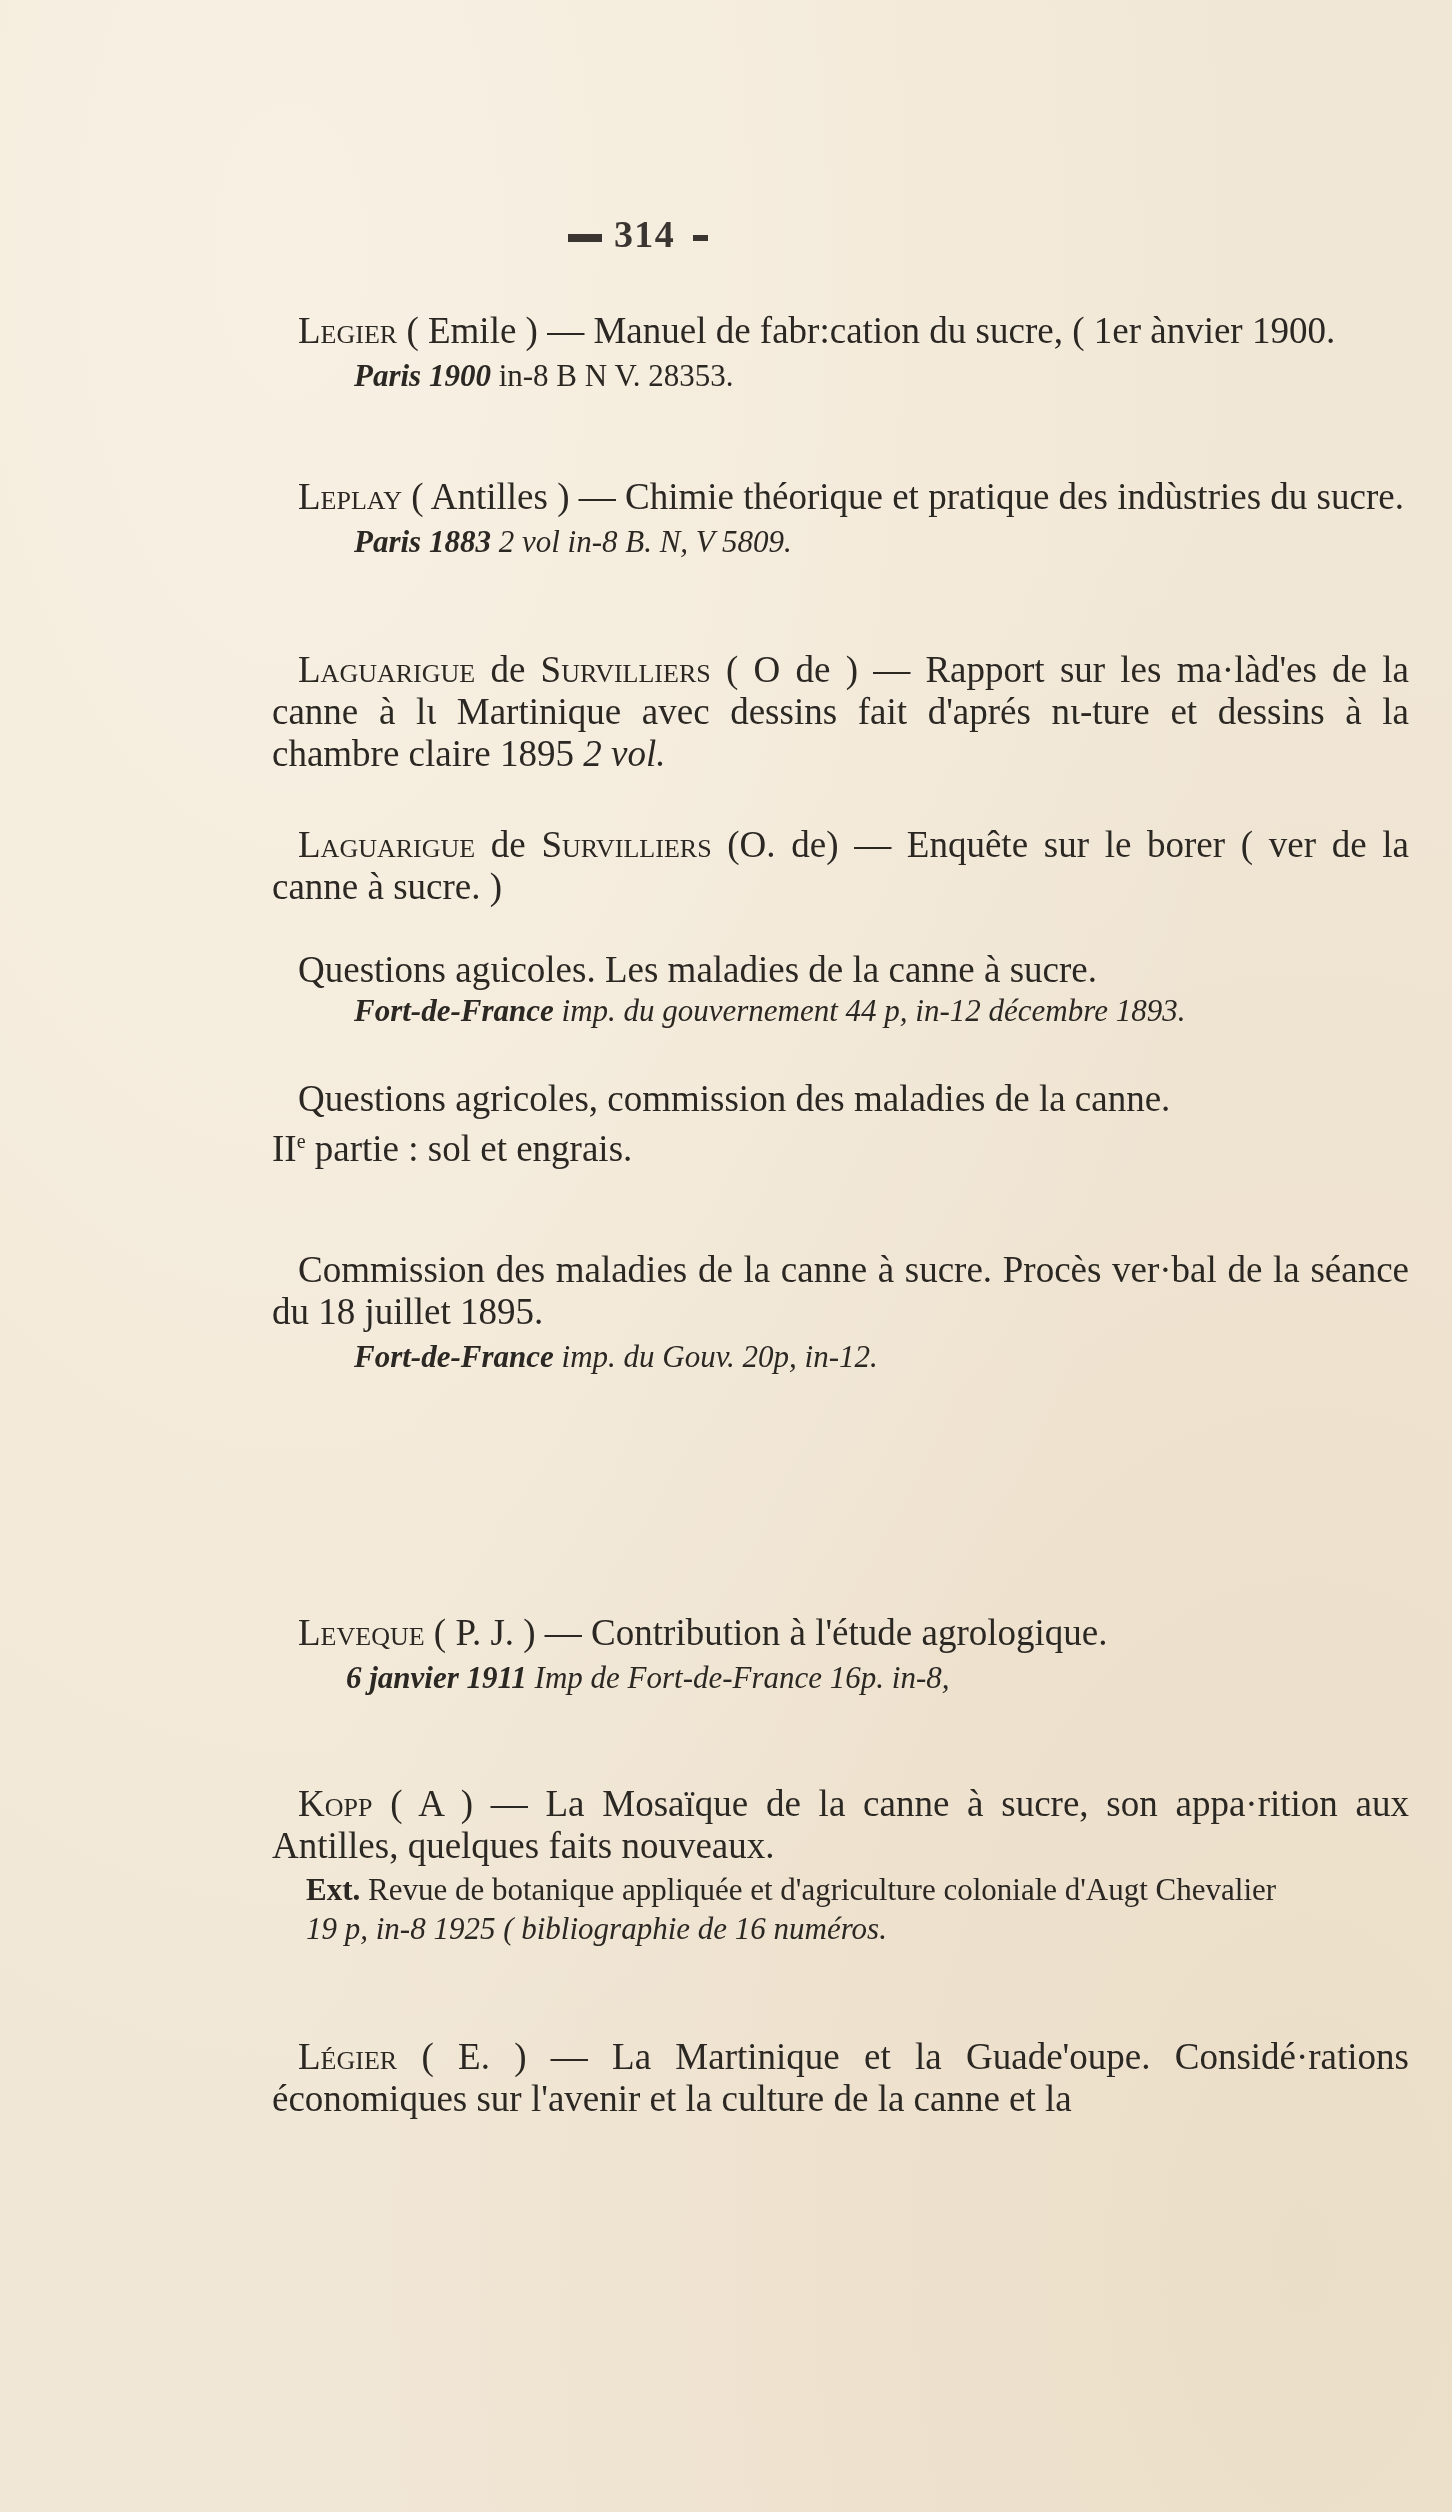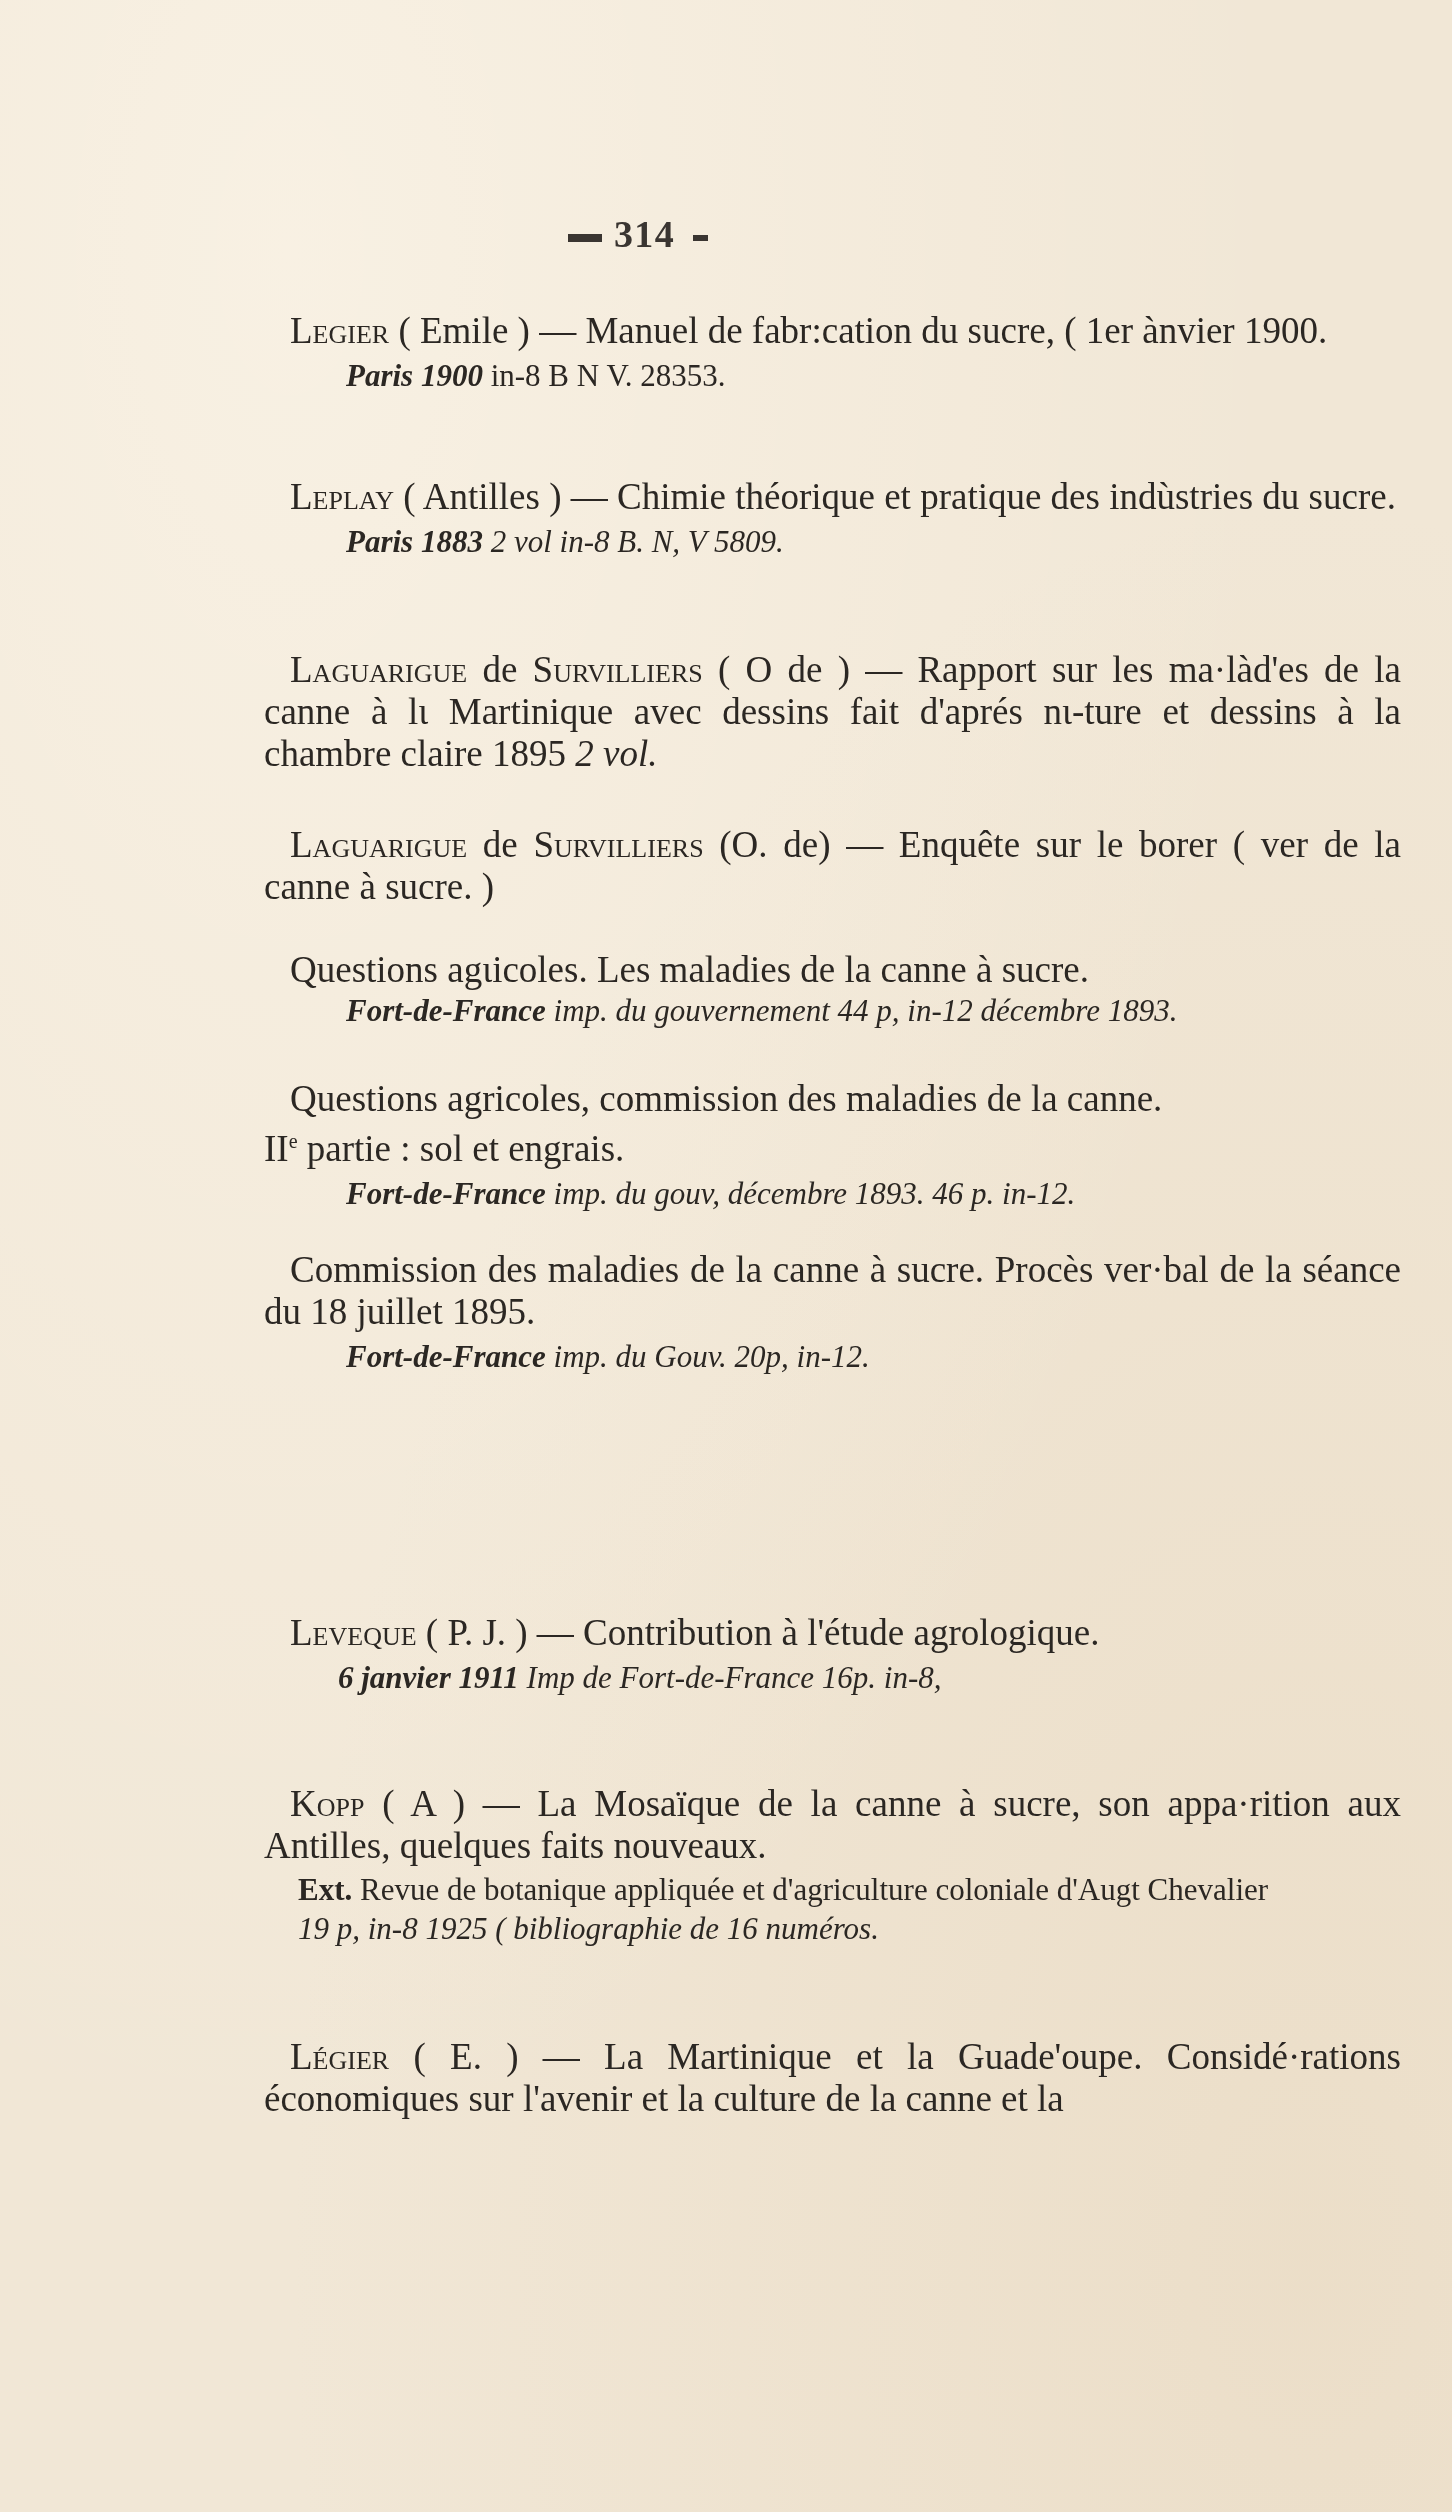--- a/index.html
+++ b/index.html
@@ -13,21 +13,21 @@
     font-family: "Liberation Serif", "DejaVu Serif", serif;
     position: relative;
   }
   .page { position: absolute; left: 0; top: 0; width: 1452px; height: 2512px; }
   .folio {
     position: absolute; top: 212px; left: 0; width: 1276px; text-align: center;
     font-size: 38px; font-weight: bold; letter-spacing: 1.3px; color: #3a3531;
   }
   .folio .dash { display: inline-block; width: 34px; height: 8px; background: #3a3531; vertical-align: middle; margin: 0 12px; }
   .folio .dash.small { width: 14.5px; height: 6px; margin-left: 18.5px; }
-  .entry { position: absolute; left: 264px; width: 1137px; font-size: 37px; line-height: 42px; }
+  .entry { position: absolute; left: 272px; width: 1137px; font-size: 37px; line-height: 42px; }
   .entry p { margin: 0; text-align: justify; text-align-last: left; }
   .entry .first { text-indent: 26px; }
   .sc { font-variant: small-caps; }
   .imprint { font-style: italic; font-size: 31px; line-height: 40px; margin-top: 4px !important; padding-left: 34px; }
   .imprint .b { font-weight: bold; margin-left: 48px; }
   .ext { font-size: 31px; line-height: 38px; margin-top: 4px !important; }
 </style>
 </head>
 <body>
 
@@ -55,21 +55,20 @@
     <p class="first"><span class="sc">Laguarigue</span><span> de </span><span class="sc">Survilliers</span><span> (O. de) — </span><span>Enquête sur le borer ( ver de la canne à sucre. )</span></p>
   </div>
 
   <div class="entry" style="top:949px">
     <p class="first"><span>Questions agιicoles. Les maladies de la canne à sucre.</span></p>
     <p class="imprint" style="margin-top:0 !important"><span class="b">Fort-de-France</span><span> imp. du gouvernement 44 p, in-12 décembre 1893.</span></p>
   </div>
 
   <div class="entry" style="top:1078px">
     <p class="first"><span>Questions agricoles, commission des maladies de la canne.</span><br><span>II</span><sup style="font-size:20px">e</sup><span> partie : sol et engrais.</span></p>
-    <p class="imprint"><span class="b">Fort-de-France</span><span> imp. du gouv, décembre 1893. 46 p. in-12.</span></p>
   </div>
 
   <div class="entry" style="top:1249px">
     <p class="first"><span>Commission des maladies de la canne à sucre. Procès ver·bal de la séance du 18 juillet 1895.</span></p>
     <p class="imprint"><span class="b">Fort-de-France</span><span> imp. du Gouv. 20p, in-12.</span></p>
   </div>
 
 
   <div class="entry" style="top:1612px">
     <p class="first"><span class="sc">Leveque</span><span> ( P. J. ) — </span><span>Contribution à l'étude agrologique.</span></p>

